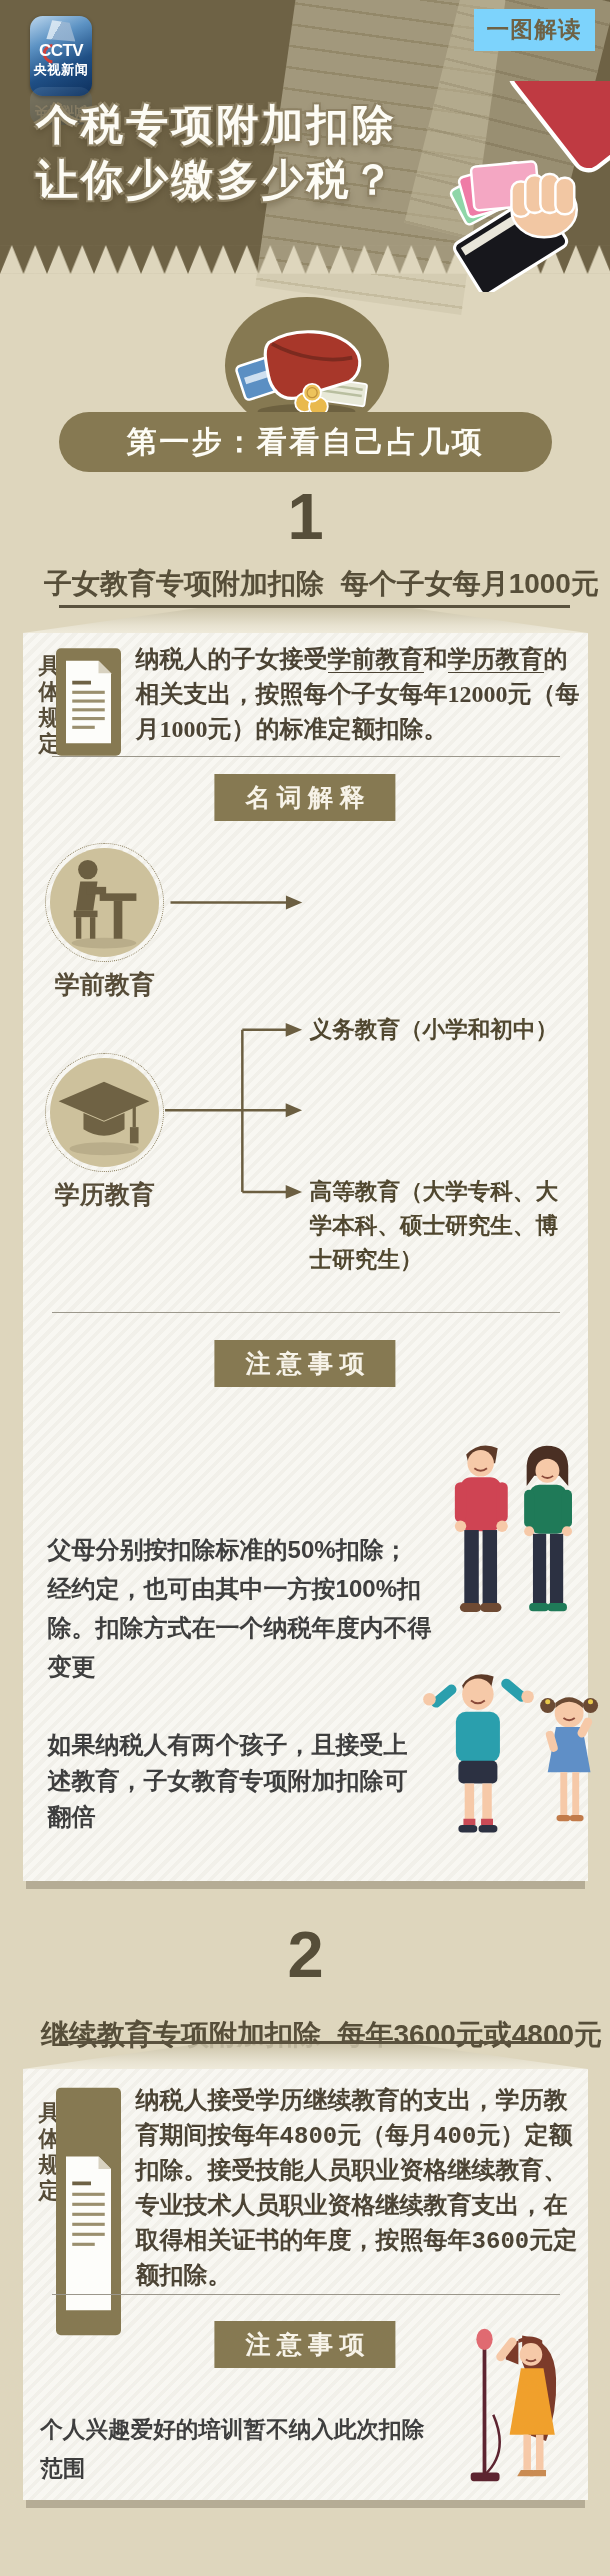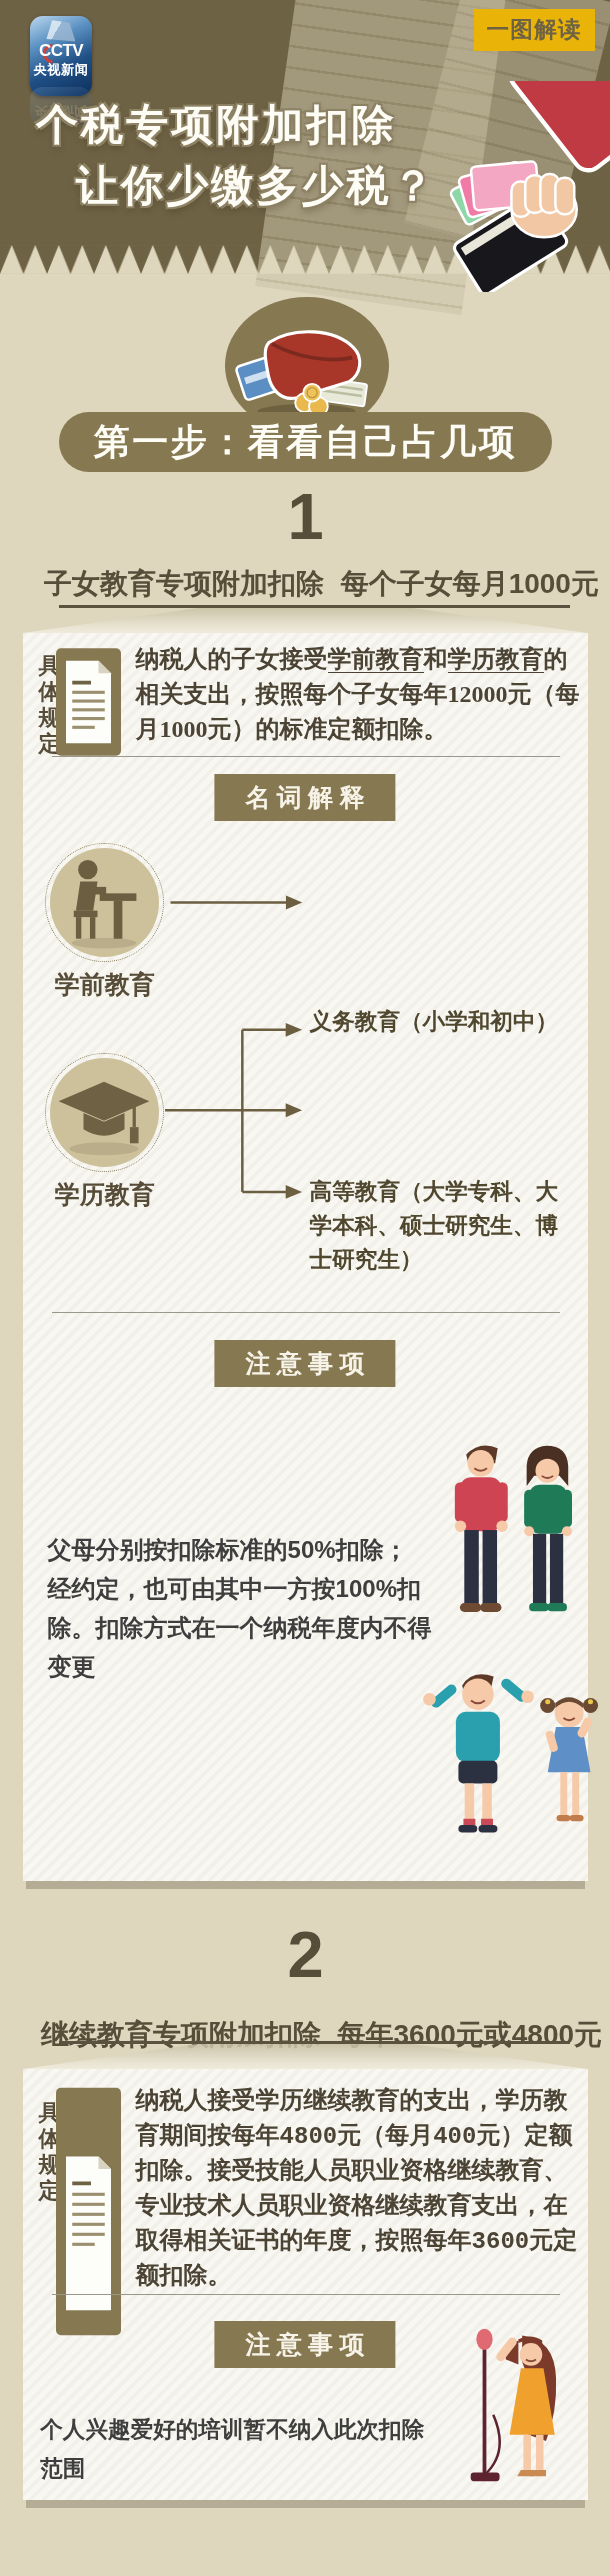--- a/index.html
+++ b/index.html
@@ -21,34 +21,34 @@
         background:linear-gradient(120deg,#e8f1f8 0 40%,#9fb9d4 40% 100%);
         clip-path:polygon(20% 0,80% 12%,100% 100%,0 88%);opacity:.8;}
   .logo .cctv{position:absolute;left:0;top:25px;width:100%;font-size:17px;font-weight:bold;letter-spacing:-0.6px;}
   .logo .redarc{position:absolute;left:12.6px;top:28px;width:12.6px;height:12.6px;border:3.1px solid #e03a2f;
         border-radius:50%;border-top-color:transparent;border-right-color:transparent;transform:rotate(45deg);opacity:.9;}
   .logo .news{position:absolute;left:0;top:45px;width:100%;font-size:13.2px;font-weight:bold;letter-spacing:0.6px;}
   .logo-reflect{position:absolute;left:30px;top:87px;width:62px;height:38px;border-radius:12.6px;opacity:.16;
         background:linear-gradient(25deg,#bcd7ee 0%,#1f4f85 80%);transform:scaleY(-1);}
   .logo-reflect .news{position:absolute;left:0;top:5px;width:100%;text-align:center;font-size:13.2px;font-weight:bold;color:#fff;}
 
-  .corner-badge{position:absolute;right:16.4px;top:8.8px;background:#eab308;color:#6e6245;
+  .corner-badge{position:absolute;right:16.4px;top:8.8px;background:#7dd3fc;color:#6e6245;
         font-size:22.6px;font-weight:bold;padding:5.7px 12.6px;letter-spacing:1.3px;margin-left:37px;}
 
   .head-title{position:absolute;left:36px;color:#fdfcf5;font-weight:bold;font-size:42px;letter-spacing:3.1px;z-index:3;
         text-shadow:1.9px 1.9px 0 #8d8164,-1.9px 1.9px 0 #8d8164,1.9px -1.9px 0 #8d8164,-1.9px -1.9px 0 #8d8164,0 4.4px 7.5px rgba(40,30,10,.35);}
   .head-title.l1{top:97px;}
-  .head-title.l2{top:158px;margin-left:40px;}
+  .head-title.l2{top:152px;}
 
   .hand{position:absolute;left:437px;top:81px;z-index:6;}
 
   
   .oval{position:absolute;left:225px;top:297px;width:164px;height:137px;border-radius:50%;background:#867952;z-index:1;}
   .pill{position:absolute;left:59px;top:412px;width:493px;height:60px;border-radius:30px;background:#867952;z-index:2;
-        color:#fdfcf5;font-size:36px;font-weight:bold;letter-spacing:2.5px;text-align:center;line-height:60px;}
+        color:#fdfcf5;font-size:30px;font-weight:bold;letter-spacing:2.5px;text-align:center;line-height:60px;}
 
   
   .big-num{position:absolute;left:0;width:611px;text-align:center;font-size:65px;font-weight:bold;color:#564e39;line-height:1;}
   .sec-title{position:absolute;left:0;width:611px;text-align:center;color:#564e39;font-size:28px;white-space:nowrap;padding-left:16px;}
   .sec-title .t{font-weight:700;}
   .sec-title .a{font-weight:900;margin-left:8.8px;}
   .underline{position:absolute;left:59px;width:511px;height:2.5px;background:#5a523e;}
   .fold{position:absolute;left:22.6px;width:565px;height:25px;opacity:.85;
         background:linear-gradient(180deg,#c9c1a6 0%,#e9e4d3 70%,#f2eee0 100%);
         clip-path:polygon(31% 0,69% 0,100% 100%,0 100%);}
@@ -225,21 +225,21 @@
         <path d="M349,159 H420"></path>
         <path d="M349,289 H420"></path>
       </g>
       <g fill="#6b5e41">
         <polygon points="418,20 444,31 418,42"></polygon>
         <polygon points="418,148 444,159 418,170"></polygon>
         <polygon points="418,278 444,289 418,300"></polygon>
       </g>
     </svg>
 
-    <div class="branch-text" style="left:287px;top:372px;width:270px;">义务教育（小学和初中）</div>
+    <div class="branch-text" style="left:287px;top:380px;width:270px;">义务教育（小学和初中）</div>
     <div class="branch-text" style="left:287px;top:542px;width:270px;">高等教育（大学专科、大学本科、硕士研究生、博士研究生）</div>
 
     <div class="divider" style="top:679px;"></div>
     <div class="badge" style="top:707px;">注意事项</div>
 
     <svg width="148" height="208" viewBox="0 0 235 330" style="position:absolute;left:418px;top:805px;">
       <path d="M40,26 Q62,4 90,16 L86,40 L44,42 Z" fill="#5d3a28"></path>
       <circle cx="63" cy="40" r="21" fill="#f6c9a8"></circle>
       <path d="M53,48 q10,8 20,0" stroke="#8a4a3a" stroke-width="3" fill="none"></path>
       <rect x="30" y="62" width="66" height="86" rx="18" fill="#cf4453"></rect>
@@ -260,20 +260,21 @@
       <circle cx="140" cy="148" r="8" fill="#f6c9a8"></circle>
       <circle cx="200" cy="148" r="8" fill="#f6c9a8"></circle>
       <rect x="146" y="152" width="21" height="112" fill="#2c3142"></rect>
       <rect x="173" y="152" width="21" height="112" fill="#2c3142"></rect>
       <rect x="140" y="262" width="31" height="13" rx="6" fill="#1f7a58"></rect>
       <rect x="169" y="262" width="31" height="13" rx="6" fill="#1f7a58"></rect>
     </svg>
 
     <div class="notice-text" style="left:25px;top:897px;width:384px;">父母分别按扣除标准的50%扣除；经约定，也可由其中一方按100%扣除。扣除方式在一个纳税年度内不得变更</div>
 
+    <div class="notice-text" style="left:25px;top:1094px;width:377px;line-height:36px;">如果纳税人有两个孩子，且接受上述教育，子女教育专项附加扣除可翻倍</div>
 
     <svg width="189" height="195" viewBox="0 0 300 310" style="position:absolute;left:395px;top:1031px;">
       <path d="M70,34 Q86,8 120,20 L114,46 L74,50 Z" fill="#5d3a28"></path>
       <circle cx="95" cy="48" r="25" fill="#f6c9a8"></circle>
       <path d="M84,58 q11,9 22,0" stroke="#8a4a3a" stroke-width="3" fill="none"></path>
       <rect x="60" y="76" width="70" height="80" rx="16" fill="#2a9fad"></rect>
       <rect x="20" y="52" width="48" height="16" rx="8" transform="rotate(-40 30 60)" fill="#2a9fad"></rect>
       <rect x="126" y="40" width="48" height="16" rx="8" transform="rotate(40 160 48)" fill="#2a9fad"></rect>
       <circle cx="18" cy="56" r="10" fill="#f6c9a8"></circle>
       <circle cx="174" cy="52" r="10" fill="#f6c9a8"></circle>

